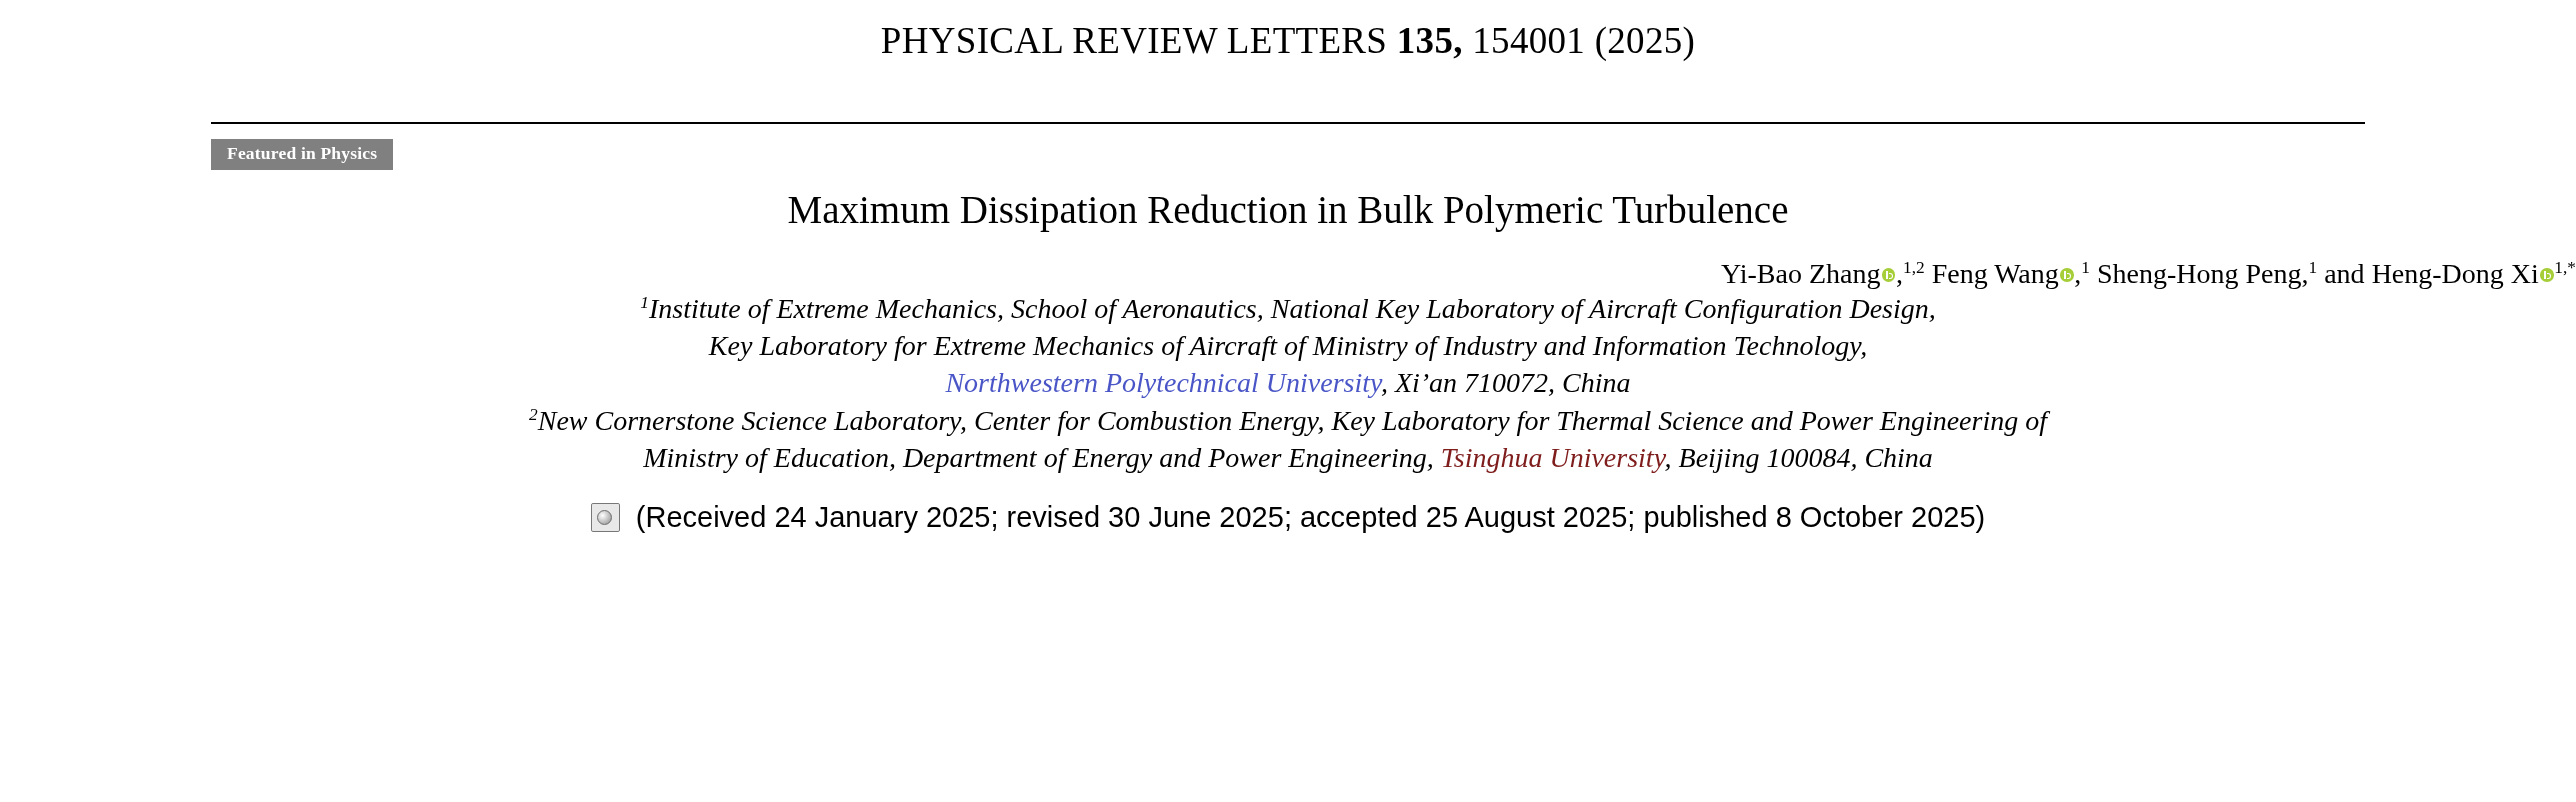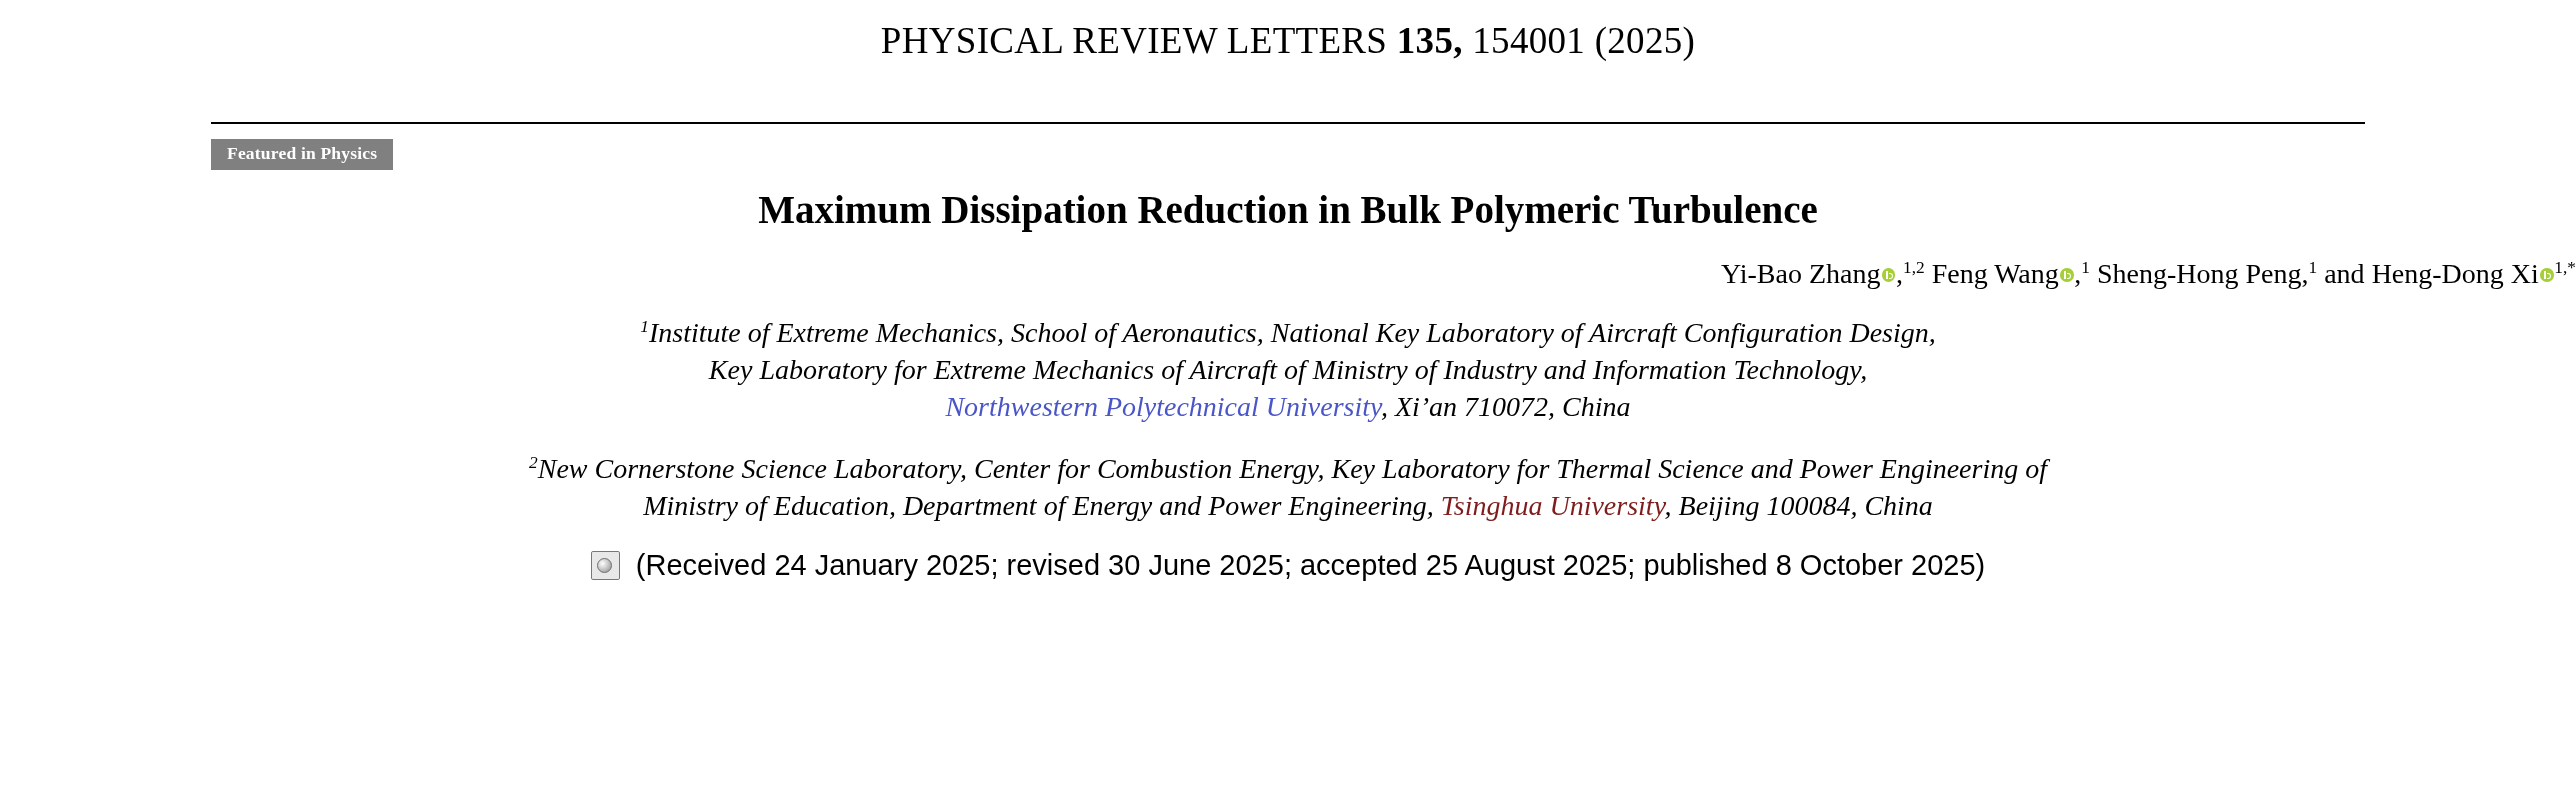--- a/index.html
+++ b/index.html
@@ -49,21 +49,21 @@
     font-family: Liberation Serif, serif;
     font-weight: bold;
     font-size: 17.5px;
     letter-spacing: 0.2px;
     padding: 6.2px 16px 7.5px 16px;
     line-height: 1;
   }
   .title {
     text-align: center;
     font-size: 39px;
-    font-weight: bold;
+    font-weight: normal;
     margin-top: 125px;
     font-family: "Liberation Serif", serif;
   }
   .authors {
     text-align: right;
     font-size: 28px;
     margin-top: 26px;
     font-family: "Liberation Serif", serif;
   }
   .orcid {
@@ -100,21 +100,21 @@
   sup {
     font-size: 0.62em;
     vertical-align: super;
     line-height: 0;
   }
   .affil {
     text-align: center;
     font-style: italic;
     font-size: 28px;
     line-height: 1.33;
-    margin-top: 24px;
+    margin-top: 0;
     font-family: "Liberation Serif", serif;
   }
   .affil .uni {
     color: #4a56c7;
   }
   .affil .uni2 {
     color: #7f1d1d;
   }
   .dates-row {
     display: flex;

